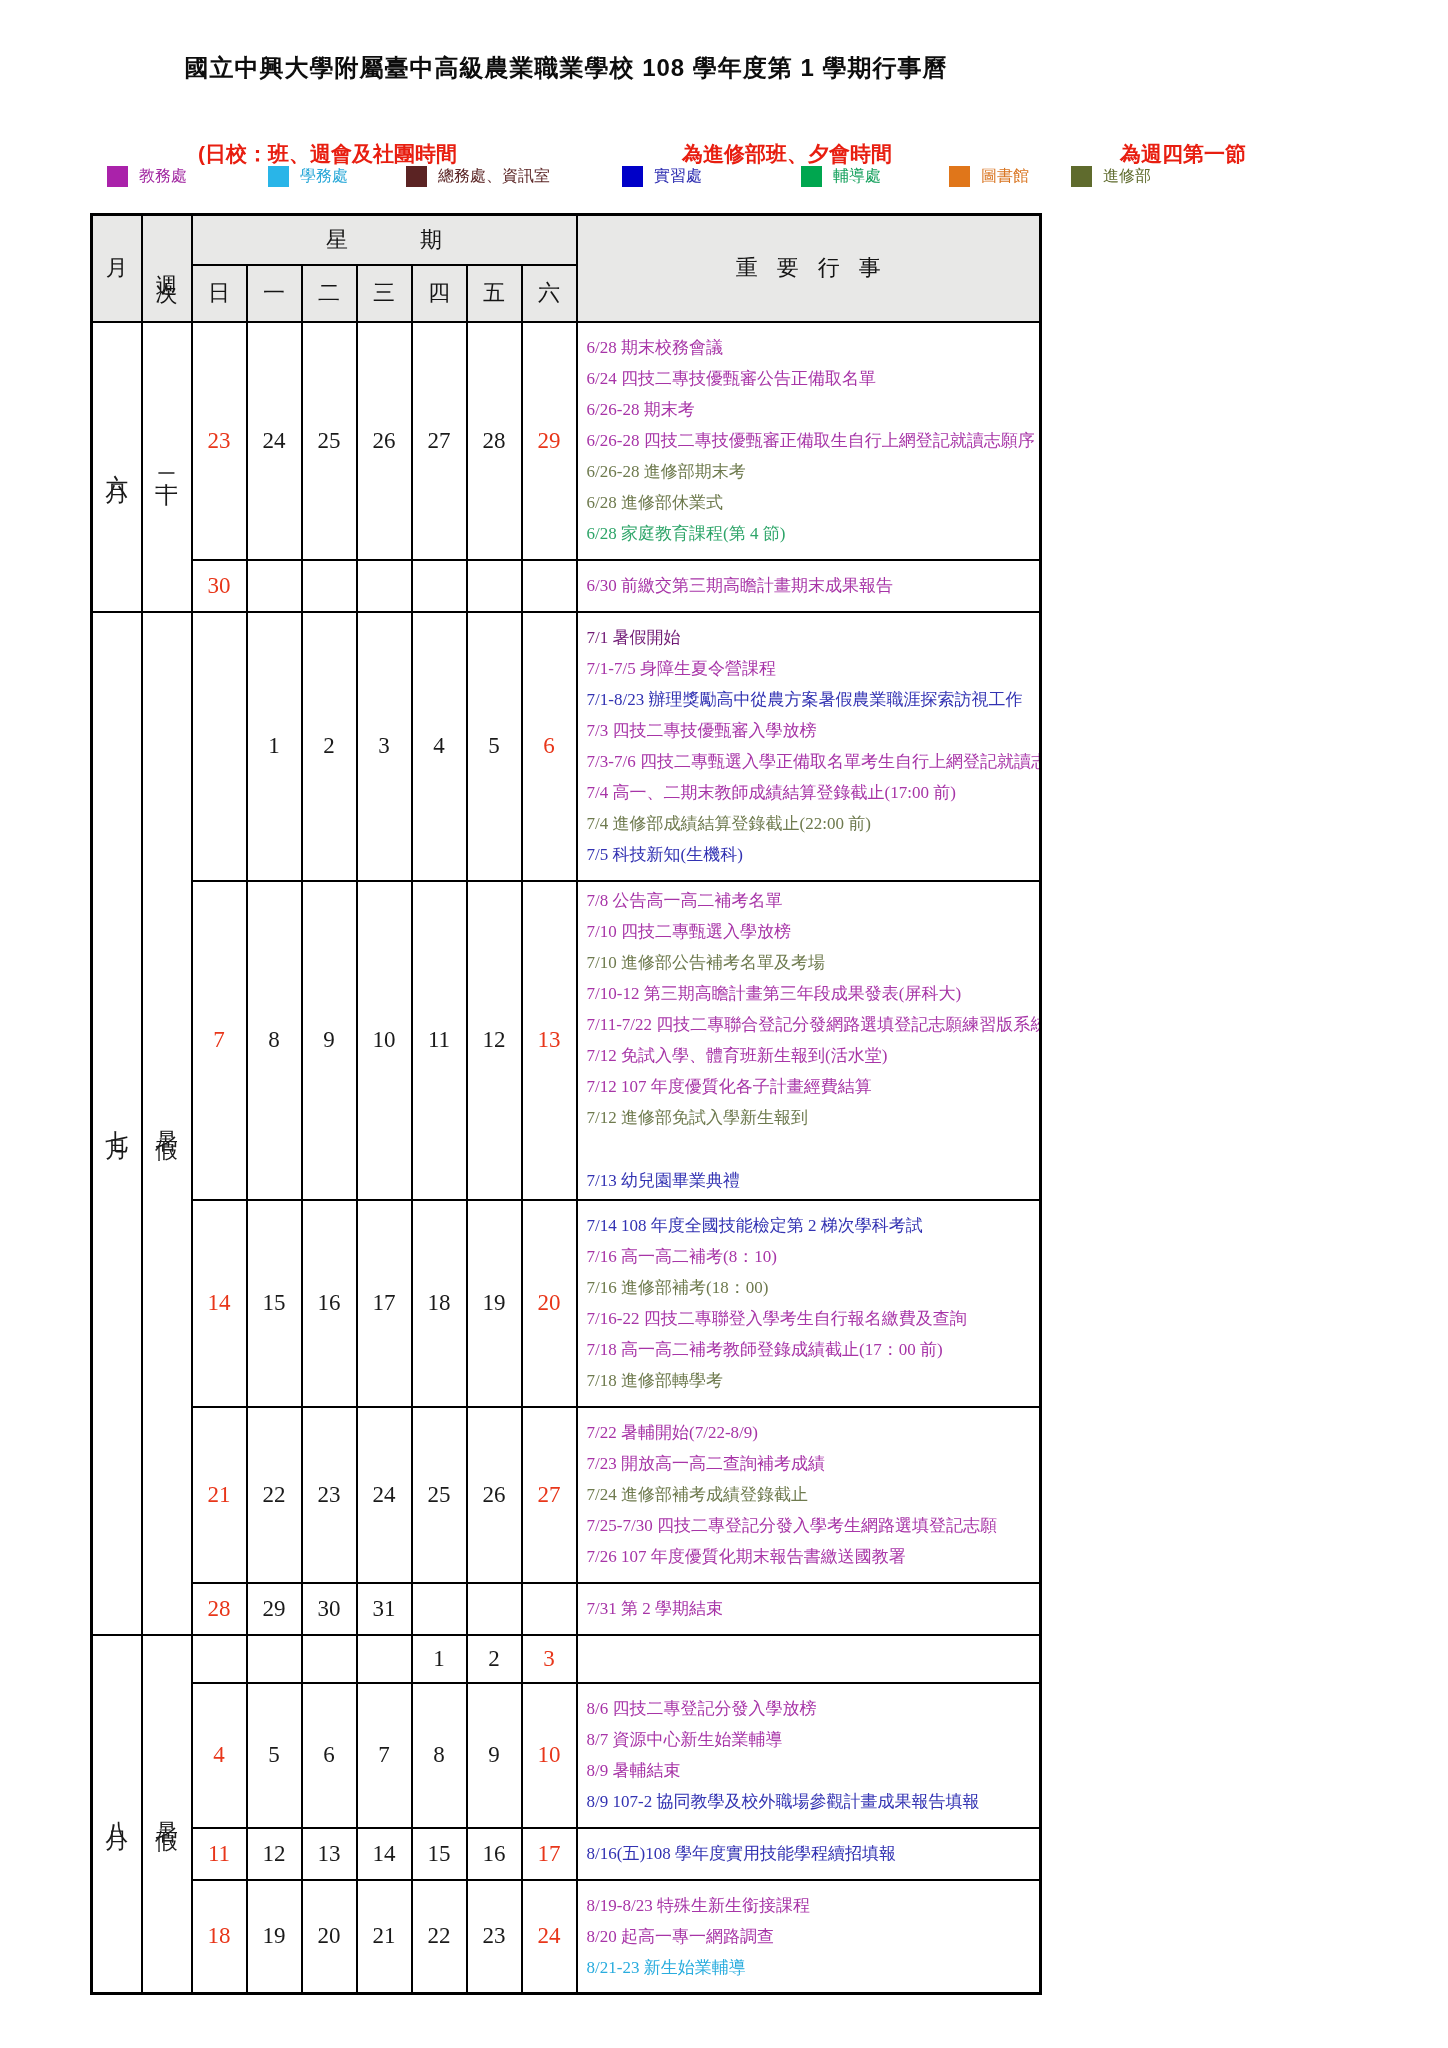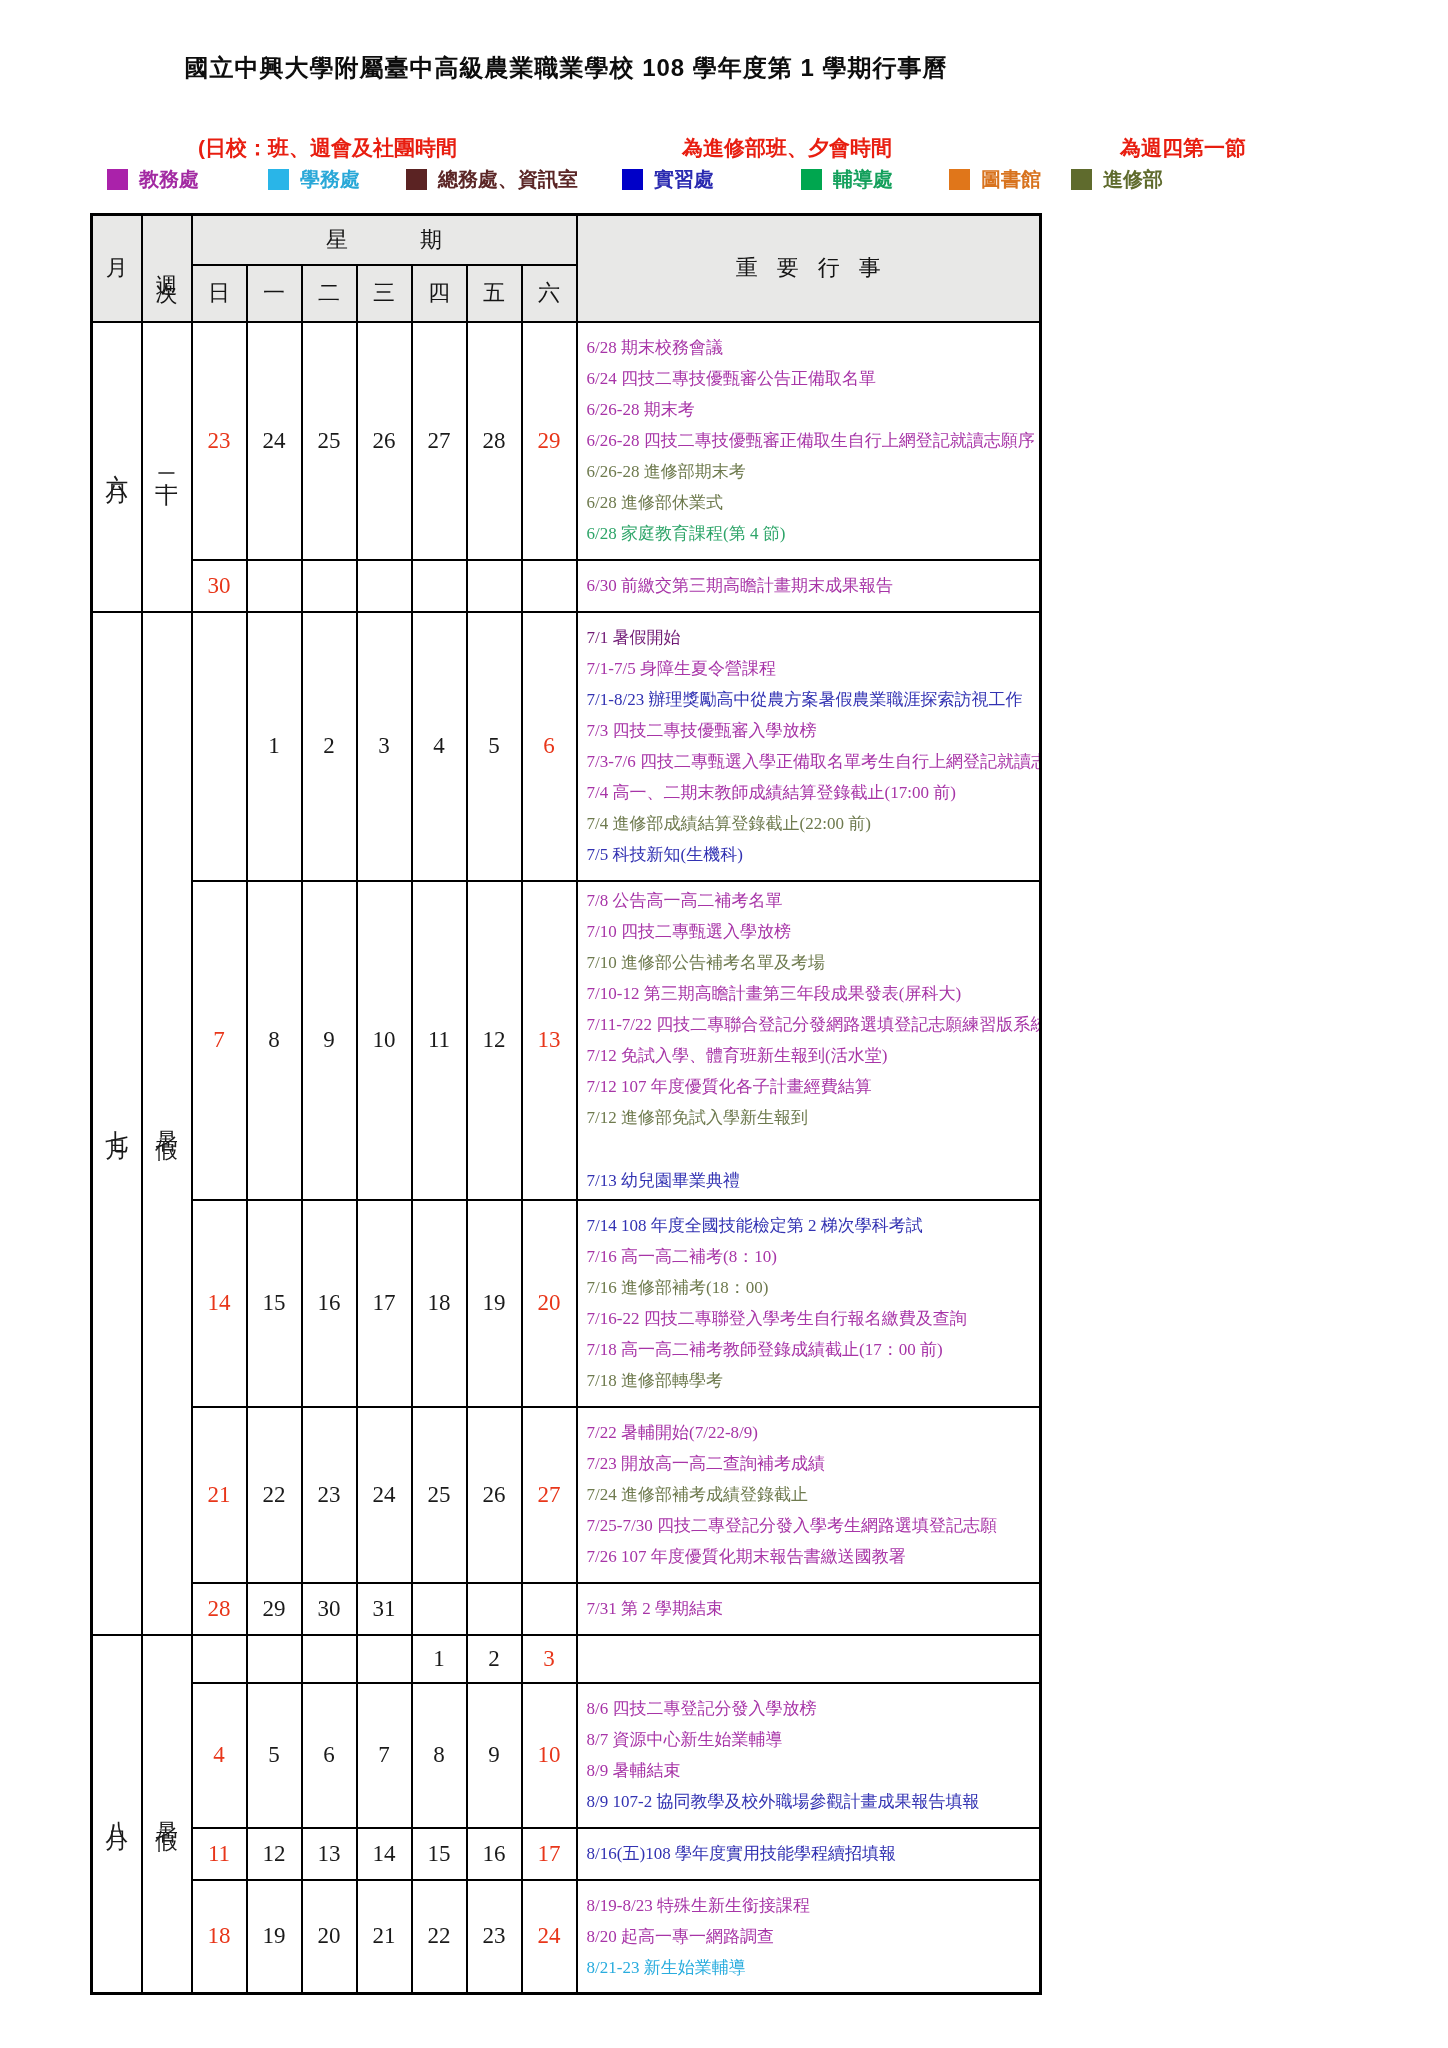--- a/index.html
+++ b/index.html
@@ -4,24 +4,24 @@
 <style>
   html,body{margin:0;padding:0;}
   body{width:1448px;height:2048px;background:#ffffff;position:relative;
        font-family:"Liberation Serif",serif;color:#111;}
   .wrap{position:absolute;left:90px;top:0;width:952px;}
   .title{position:absolute;top:52px;left:-15px;width:982px;text-align:center;
          font-family:"Liberation Sans",sans-serif;font-weight:bold;font-size:24px;
          color:#0d0d0d;white-space:nowrap;letter-spacing:1px;}
   .subtitle{position:absolute;top:134px;left:0;width:1270px;height:28px;
             font-family:"Liberation Sans",sans-serif;font-weight:bold;font-size:21px;color:#e81e10;}
-  .subtitle span{position:absolute;white-space:nowrap;top:0;}
+  .subtitle span{position:absolute;white-space:nowrap;top:6px;}
   .sub0{left:108px}.sub1{left:592px}.sub2{left:1030px}
   .legend{position:absolute;top:166px;left:0;width:1270px;height:32px;}
-  .lg{position:absolute;top:0;display:flex;align-items:center;gap:11px;font-size:20px;white-space:nowrap;font-weight:bold;}
+  .lg{position:absolute;top:0;display:flex;align-items:center;gap:11px;font-size:16px;white-space:nowrap;}
   .lg:nth-child(1){left:17px;color:#a22aa2}
   .lg:nth-child(2){left:178px;color:#29a8d8}
   .lg:nth-child(3){left:316px;color:#5b2626}
   .lg:nth-child(4){left:532px;color:#2a2ab0}
   .lg:nth-child(5){left:711px;color:#14a05c}
   .lg:nth-child(6){left:859px;color:#d8731e}
   .lg:nth-child(7){left:981px;color:#5f6b2d}
   .lg i{width:21px;height:21px;display:block;flex:none;}
   table{position:absolute;top:213px;left:0;width:952px;border-collapse:collapse;
         table-layout:fixed;border:3px solid #000;background:#fff;}

